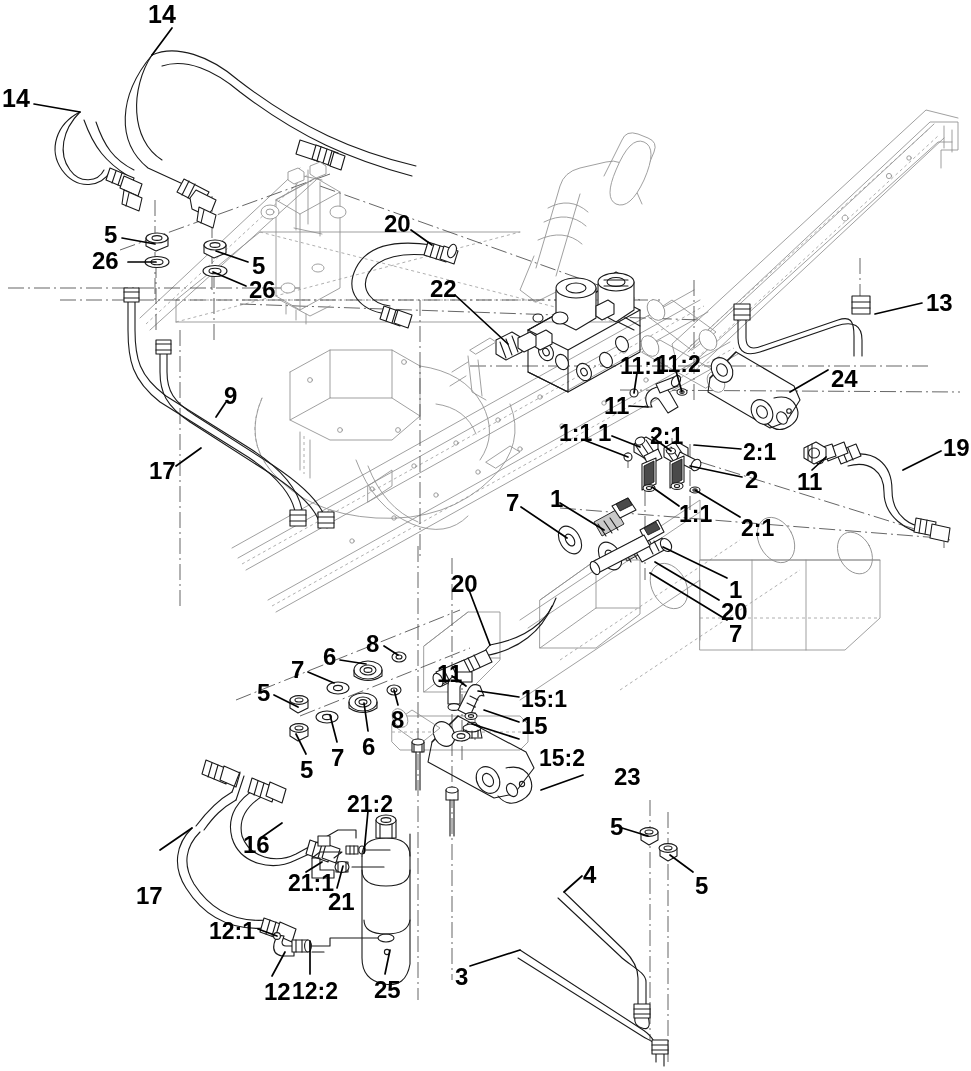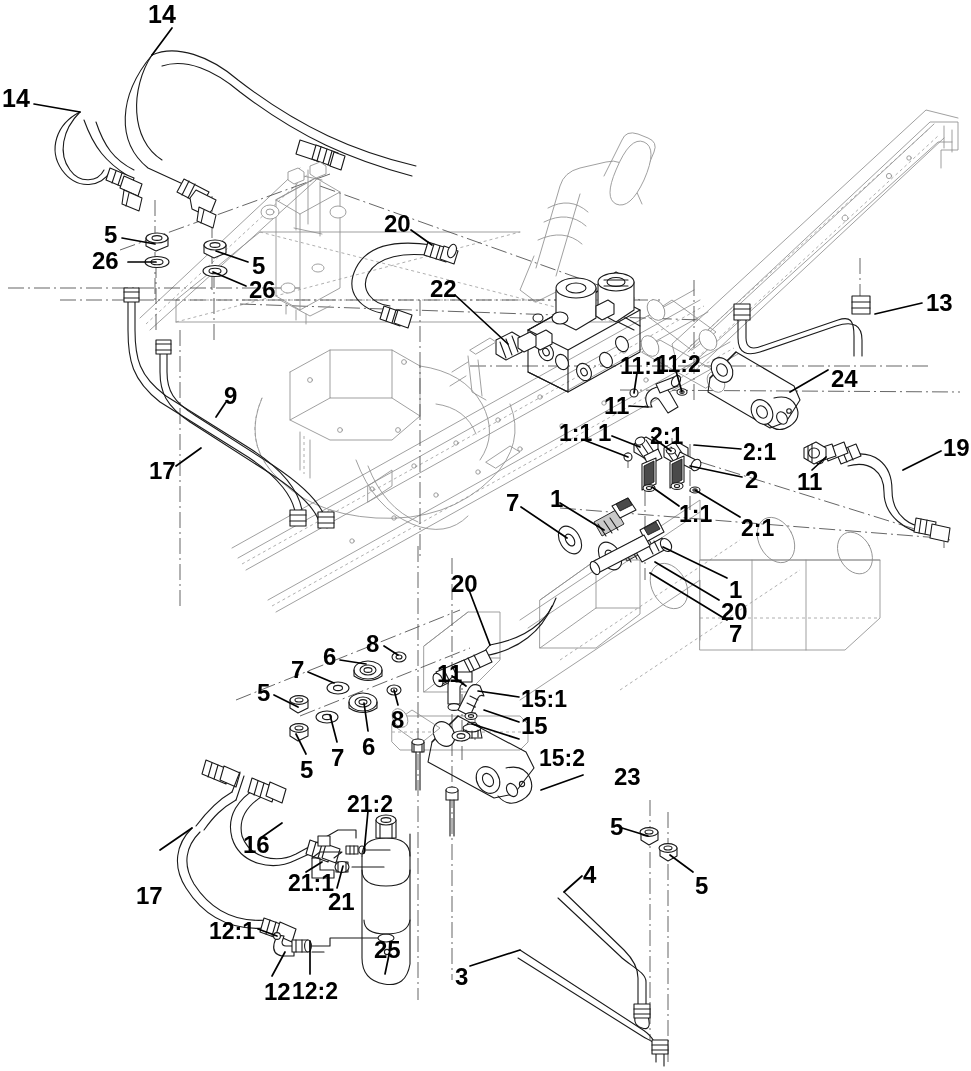--- a/index.html
+++ b/index.html
@@ -714,20 +714,20 @@
       <div class="callout cal-sm" style="left: 539px; top: 738px; margin-top: 9px;">15:2</div>
       <div class="callout cal-md" style="left: 586px; top: 765px; margin-left: 28px;">23</div>
       <div class="callout cal-sm" style="left: 347px; top: 793px;">21:2</div>
       <div class="callout cal-md" style="left: 136px; top: 846px; margin-top: 38px;">17</div>
       <div class="callout cal-md" style="left: 243px; top: 833px;">16</div>
       <div class="callout cal-sm" style="left: 288px; top: 872px;">21:1</div>
       <div class="callout cal-md" style="left: 328px; top: 890px;">21</div>
       <div class="callout cal-sm" style="left: 209px; top: 920px; text-align: center;">12:1</div>
       <div class="callout cal-md" style="left: 264px; top: 980px;">12</div>
       <div class="callout cal-sm" style="left: 292px; top: 980px;">12:2</div>
-      <div class="callout cal-md" style="left: 374px; top: 938px;">25</div>
+      <div class="callout cal-md" style="left: 374px; top: 978px;">25</div>
       <div class="callout cal-md" style="left: 610px; top: 815px;">5</div>
       <div class="callout cal-md" style="left: 695px; top: 874px;">5</div>
       <div class="callout cal-md" style="left: 583px; top: 863px;">4</div>
       <div class="callout cal-md" style="left: 455px; top: 965px;">3</div>
     </div>
 
 </div>
 
 </body></html>

